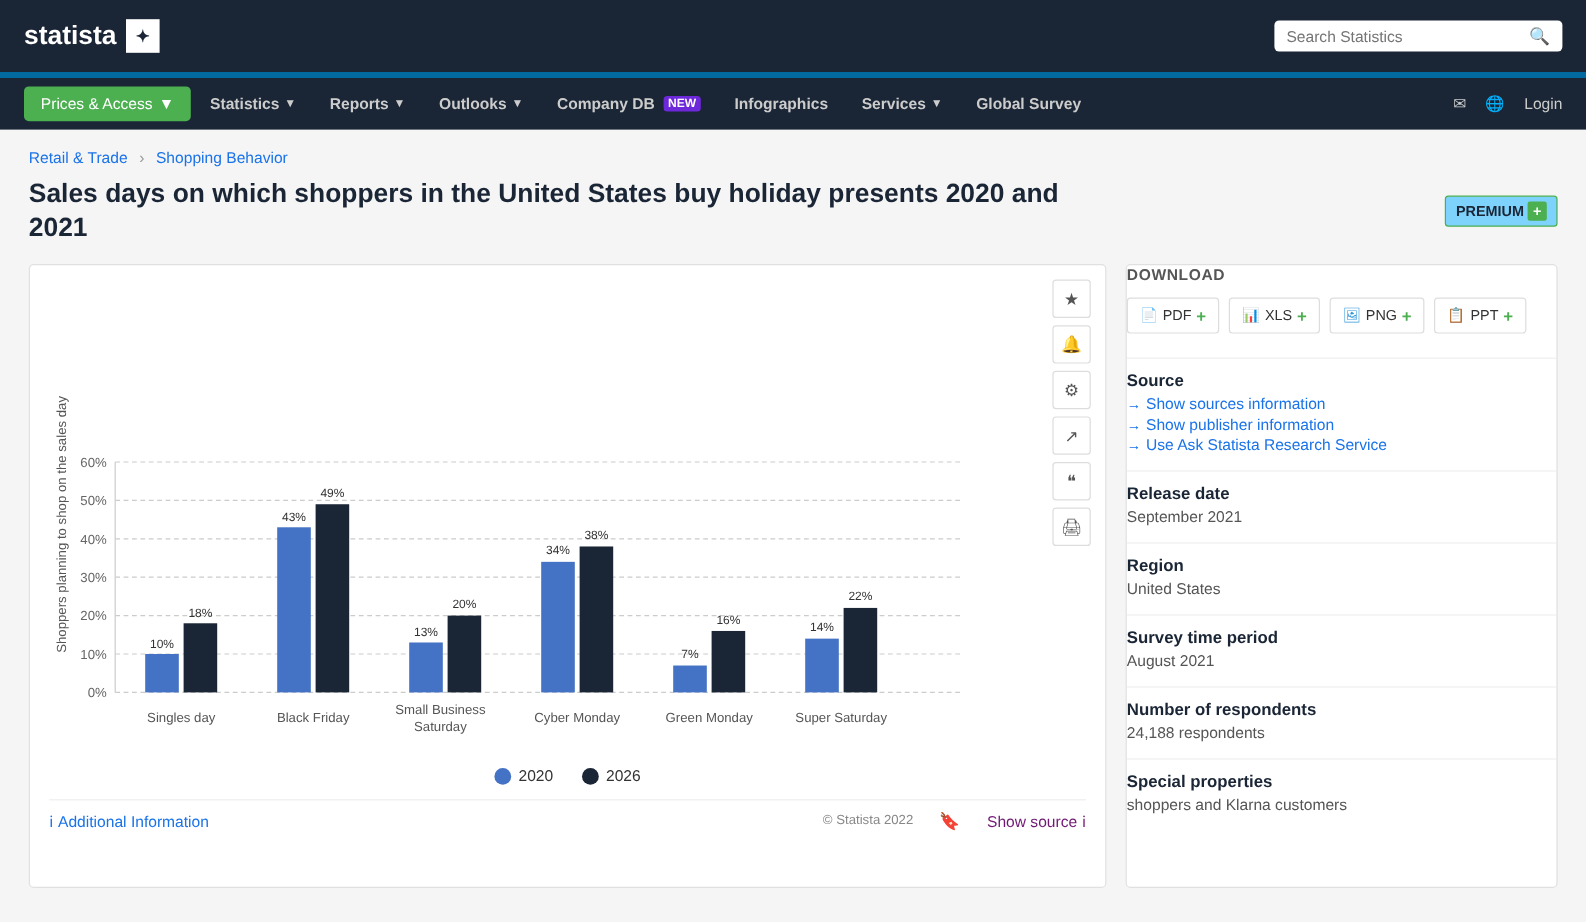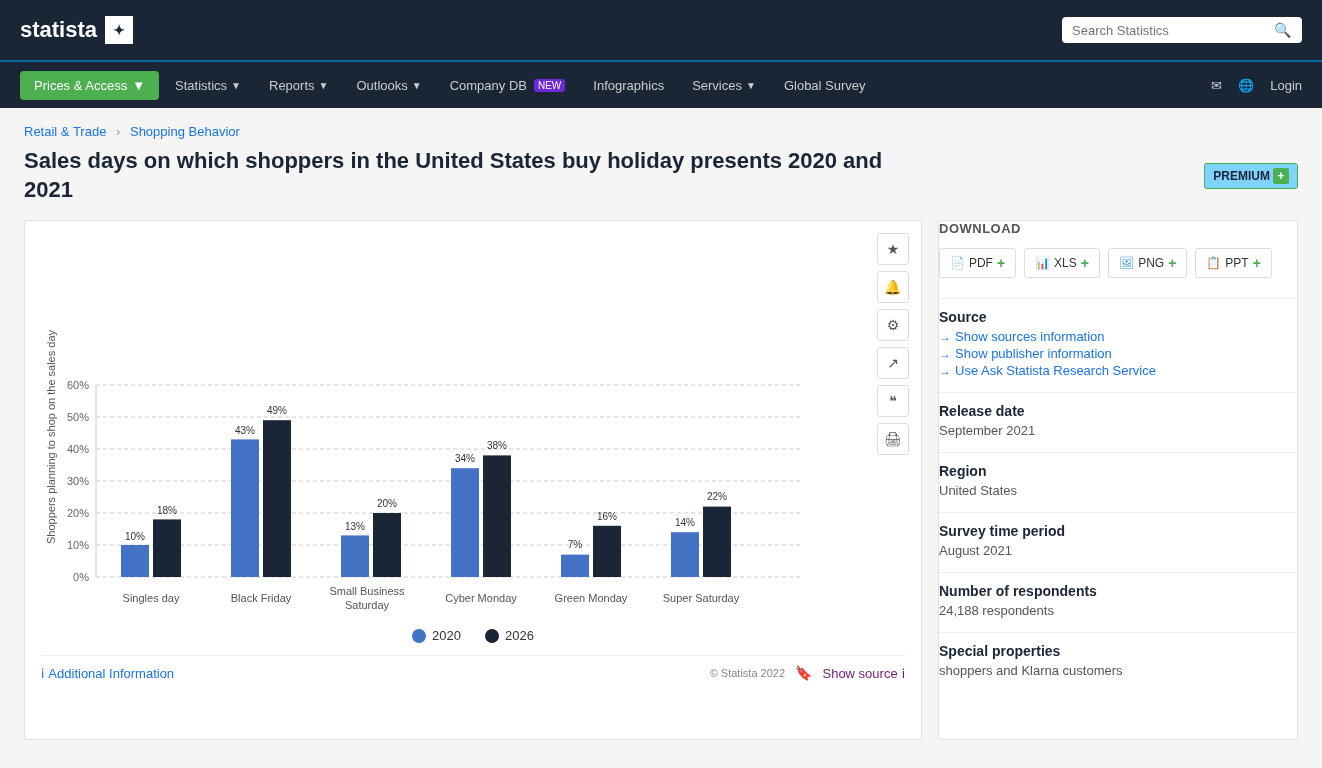--- a/index.html
+++ b/index.html
@@ -7,23 +7,23 @@
 
     
     .header { background: #1a2535; display: flex; align-items: center; padding: 0 20px; height: 60px; }
     .logo { color: white; font-size: 22px; font-weight: bold; display: flex; align-items: center; gap: 8px; margin-right: 20px; }
     .logo-icon { background: white; color: #1a2535; width: 28px; height: 28px; display: flex; align-items: center; justify-content: center; font-weight: bold; font-size: 14px; }
     .search-bar { margin-left: auto; display: flex; align-items: center; background: white; border-radius: 4px; padding: 5px 10px; width: 240px; }
     .search-bar input { border: none; outline: none; font-size: 13px; width: 100%; }
     .search-bar span { color: #666; font-size: 14px; }
 
     
-    .nav { background: #1a2535; border-top: 2px solid #0369a1; padding: 0 20px; display: flex; align-items: center; height: 48px; gap: 4px; }
+    .nav { background: #1a2535; border-top: 5px solid #0369a1; padding: 0 20px; display: flex; align-items: center; height: 48px; gap: 4px; }
     .nav-btn-green { background: #4caf50; color: white; border: none; padding: 7px 14px; border-radius: 4px; cursor: pointer; font-size: 13px; display: flex; align-items: center; gap: 5px; }
-    .nav-item { color: #ccc; padding: 7px 12px; cursor: pointer; font-size: 13px; display: flex; align-items: center; gap: 4px; border-radius: 3px; }
+    .nav-item { color: #ccc; padding: 7px 12px; cursor: pointer; font-size: 13px; display: flex; align-items: center; gap: 4px; border-radius: 3px; font-weight: bold; }
     .nav-item .arrow { font-size: 10px; }
     .nav-badge { background: #6d28d9; color: white; font-size: 10px; padding: 1px 4px; border-radius: 3px; margin-left: 3px; }
     .nav-right { margin-left: auto; display: flex; align-items: center; gap: 16px; color: #ccc; }
     .nav-right span { cursor: pointer; font-size: 13px; }
     .nav-icon { font-size: 16px; cursor: pointer; }
 
     
     .breadcrumb { padding: 16px 24px 4px; font-size: 13px; color: #555; }
     .breadcrumb a { color: #1a73e8; text-decoration: none; }
     .breadcrumb span { margin: 0 6px; color: #999; }
@@ -39,21 +39,21 @@
 
     
     .chart-area { background: white; border: 1px solid #e0e0e0; border-radius: 4px; flex: 1; padding: 16px; position: relative; min-height: 520px; }
     .chart-actions { position: absolute; right: 12px; top: 12px; display: flex; flex-direction: column; gap: 6px; }
     .chart-action-btn { width: 32px; height: 32px; border: 1px solid #ddd; background: white; border-radius: 3px; display: flex; align-items: center; justify-content: center; cursor: pointer; color: #555; font-size: 14px; }
 
     
     .chart-svg-container { width: 100%; }
 
     
-    .legend { display: flex; justify-content: center; gap: 24px; margin-top: 8px; }
+    .legend { display: flex; justify-content: center; gap: 24px; margin-top: 19px; }
     .legend-item { display: flex; align-items: center; gap: 6px; font-size: 13px; }
     .legend-dot { width: 14px; height: 14px; border-radius: 50%; }
     .legend-dot-2020 { background: #4472c4; }
     .legend-dot-2021 { background: #1a2535; }
 
     
     .chart-footer { display: flex; justify-content: space-between; align-items: center; margin-top: 12px; padding-top: 8px; border-top: 1px solid #eee; }
     .chart-copyright { color: #888; font-size: 11px; }
     .show-source { color: #701a75; font-size: 13px; cursor: pointer; display: flex; align-items: center; gap: 4px; justify-content: flex-end; }
     .additional-info { color: #1a73e8; font-size: 13px; cursor: pointer; display: flex; align-items: center; gap: 4px; }
@@ -228,21 +228,21 @@
         <div class="legend-dot legend-dot-2021"></div>
         <span>2026</span>
       </div>
     </div>
 
     <div class="chart-footer">
       <div class="additional-info">
         <span>ℹ</span>
         <span>Additional Information</span>
       </div>
-      <div style="display:flex; align-items:center; gap:10px;">
+      <div style="display:flex; align-items:center; gap:22px;">
         <span class="chart-copyright">© Statista 2022</span>
         <span>🔖</span>
         <span class="show-source">
           <span>Show source</span>
           <span>ℹ</span>
         </span>
       </div>
     </div>
   </div>
 

